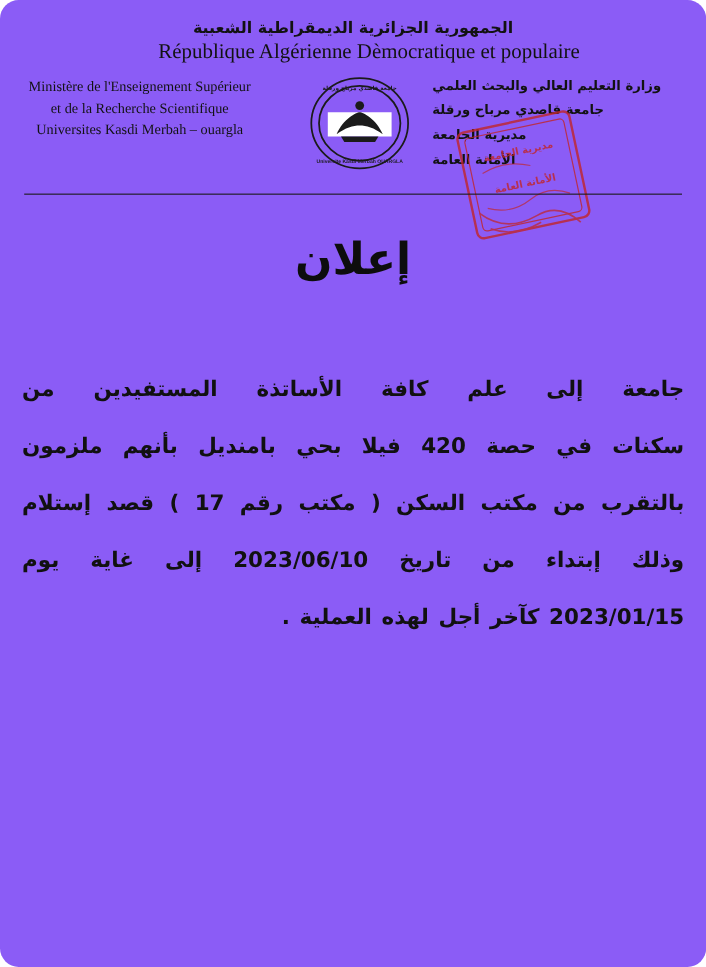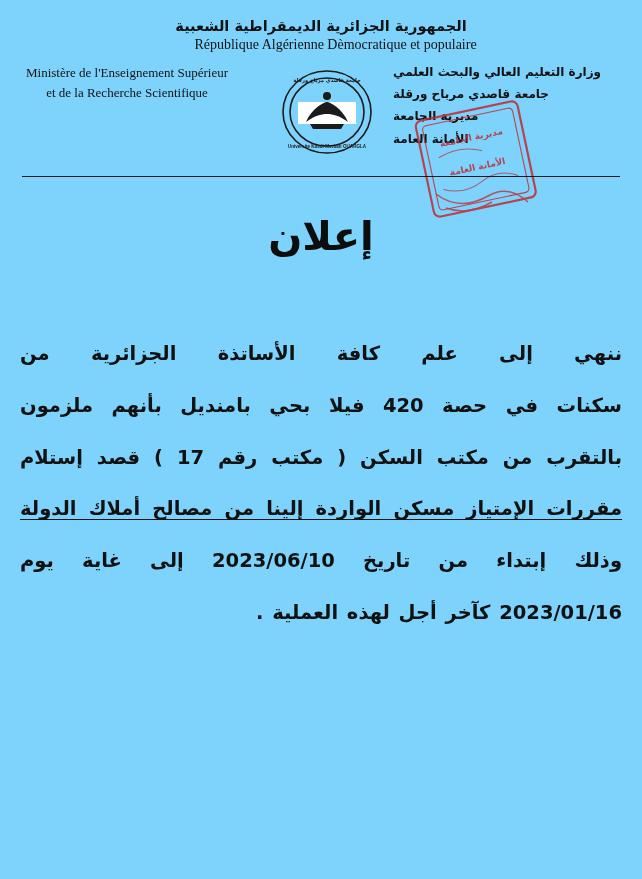--- a/index.html
+++ b/index.html
@@ -13,39 +13,40 @@
     position: relative;
     font-family: "DejaVu Sans", sans-serif;
     color: #111111;
     overflow: hidden;
   }
 
   .page {
     position: relative;
     width: 642px;
     height: 879px;
-    background: #7dd3fc;
+    background: #8b5cf6;
+    border-radius: 17px;
   }
 
   
   .header-center {
     text-align: center;
     padding-top: 18px;
   }
   .hdr-ar {
     font-family: "DejaVu Sans", sans-serif;
     direction: rtl;
     font-size: 14.5px;
     font-weight: bold;
     letter-spacing: 0px;
     color: #121212;
   }
   .hdr-fr {
     font-family: "Liberation Serif", serif;
-    font-size: 14px;
+    font-size: 19px;
     margin-top: 3px;
     color: #121212;
     margin-left: 29px;
   }
 
   .header-cols {
     position: relative;
     margin-top: 6px;
     height: 92px;
   }
@@ -158,20 +159,21 @@
   <div class="header-center">
     <div class="hdr-ar">الجمهورية الجزائرية الديمقراطية الشعبية</div>
     <div class="hdr-fr">République Algérienne Dèmocratique et populaire</div>
   </div>
 
   <div class="header-cols">
 
     <div class="hdr-left">
       <div>Ministère de l'Enseignement Supérieur</div>
       <div>et de la Recherche  Scientifique</div>
+      <div>Universites Kasdi  Merbah – ouargla</div>
     </div>
 
     <div class="hdr-right">
       <div>وزارة التعليم العالي والبحث العلمي</div>
       <div>جامعة قاصدي مرباح ورقلة</div>
       <div>مديرية الجامعة</div>
       <div>الأمانة العامة</div>
     </div>
   </div>
 
@@ -215,21 +217,20 @@
         <path d="M36 112 q22,8 46,-6"></path>
       </g>
     </svg>
   </div>
 
   <div class="rule"></div>
 
   <div class="doc-title">إعلان</div>
 
   <div class="body-block">
-    <p>ننهي إلى علم كافة الأساتذة الجزائرية من</p>
+    <p>جامعة إلى علم كافة الأساتذة المستفيدين من</p>
     <p>سكنات في حصة 420 فيلا بحي بامنديل بأنهم ملزمون</p>
     <p>بالتقرب من مكتب السكن ( مكتب رقم 17 )  قصد إستلام</p>
-    <p class="underline">مقررات الإمتياز مسكن الواردة إلينا من مصالح أملاك الدولة</p>
     <p>وذلك إبتداء من تاريخ 2023/06/10 إلى غاية يوم</p>
-    <p class="ln-last">2023/01/16 كآخر أجل لهذه العملية .</p>
+    <p class="ln-last">2023/01/15 كآخر أجل لهذه العملية .</p>
   </div>
 
 </div>
 
 </body></html>

